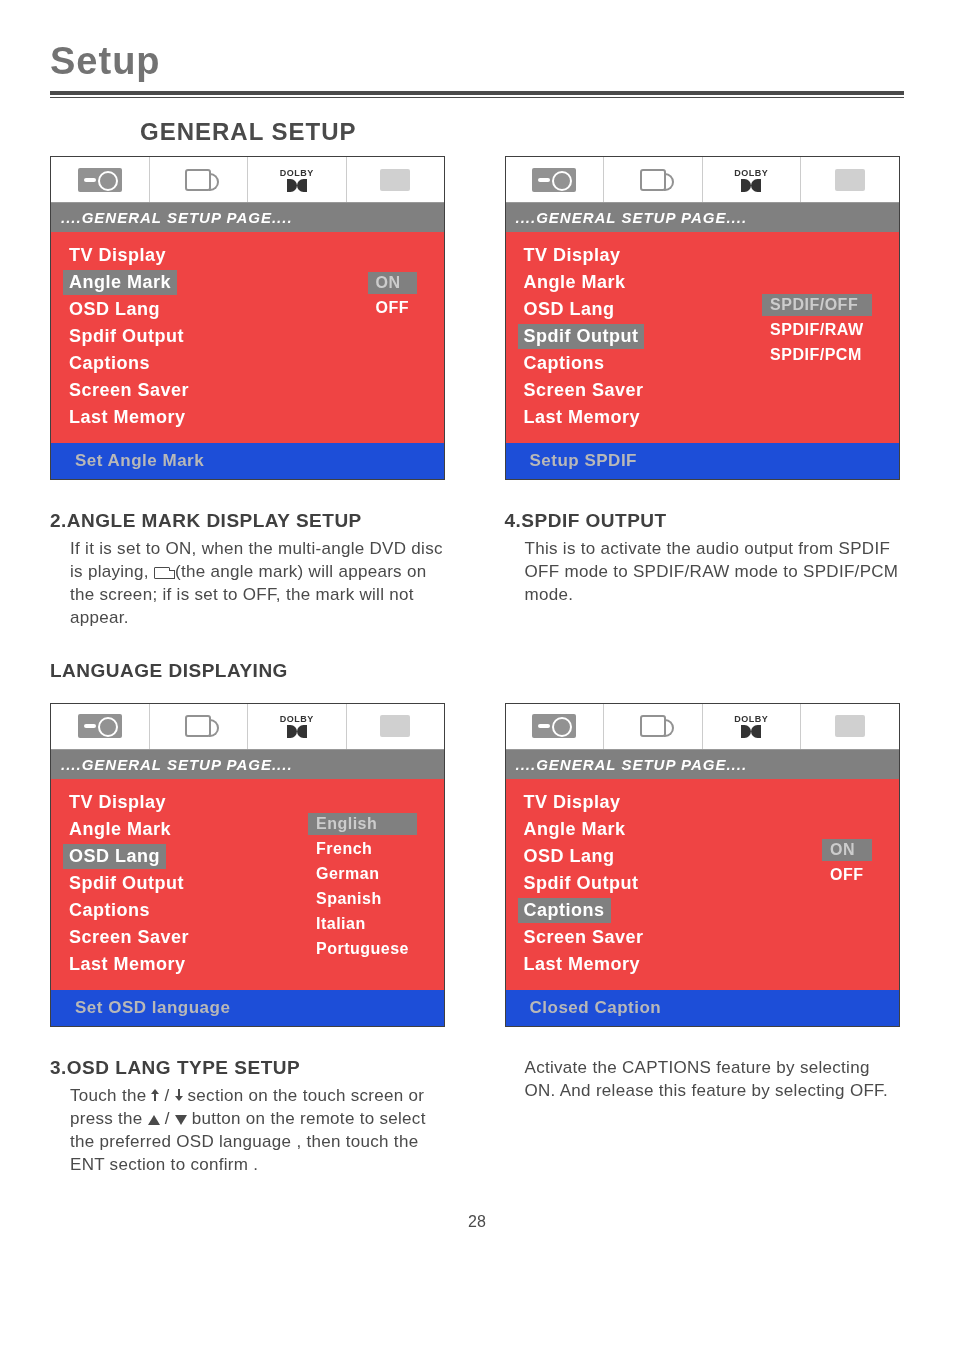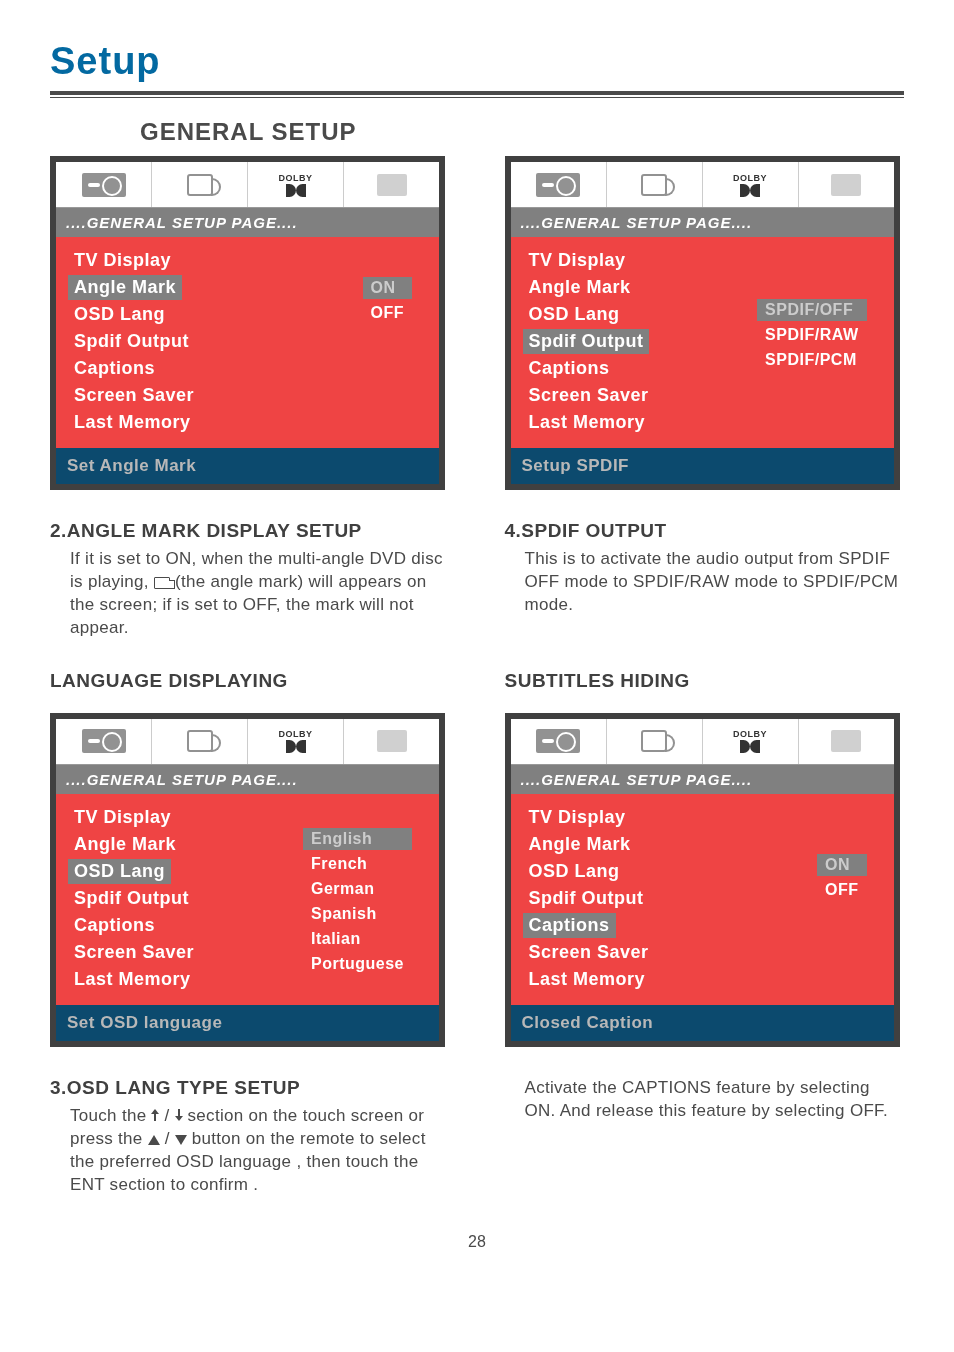--- a/index.html
+++ b/index.html
@@ -6,21 +6,21 @@
   body {
     font-family: Arial, Helvetica, sans-serif;
     background: #fff;
     width: 954px;
     padding: 40px 50px;
     color: #4a4a4a;
   }
   .page-title {
     font-size: 38px;
     font-weight: bold;
-    color: #0369a1;
+    color: #737373;
     margin-bottom: 8px;
     letter-spacing: 1px;
   }
   .rules {
     border-bottom: 4px solid #4a4a4a;
     margin-bottom: 2px;
   }
   .rules2 {
     border-bottom: 1.5px solid #4a4a4a;
     margin-bottom: 20px;
@@ -35,21 +35,21 @@
   }
   .columns {
     display: flex;
     gap: 55px;
     margin-bottom: 30px;
   }
   .col { flex: 1; }
 
   .card {
     width: 395px;
-    border: 6px solid #404040;
+    border: 1px solid #404040;
     background: #fff;
   }
   .tabbar {
     display: flex;
     align-items: center;
     height: 46px;
     border-bottom: 1px solid #999;
   }
   .tab {
     flex: 1;
@@ -102,26 +102,26 @@
     gap: 3px;
   }
   .opt {
     font-size: 16px;
     font-weight: bold;
     padding: 2px 8px;
     letter-spacing: 0.5px;
   }
   .opt.sel { background: #808080; color:#ccc; }
   .footer-strip {
-    background: #0c4a6e;
+    background: #1d4ed8;
     color: #b8b8b8;
     font-weight: bold;
     font-size: 17px;
     letter-spacing: 0.5px;
-    padding: 8px 11px;
+    padding: 8px 24px;
   }
 
   .heading4 {
     font-size: 19px;
     font-weight: bold;
     color: #404040;
     margin-bottom: 6px;
     letter-spacing: 0.5px;
   }
   .para {
@@ -326,23 +326,20 @@
   <div class="col">
     <div class="heading4">4.SPDIF OUTPUT</div>
     <div class="para indent">This is to activate the audio output from SPDIF OFF mode to SPDIF/RAW mode to SPDIF/PCM mode.</div>
   </div>
 </div>
 
 <div class="columns" style="margin-top:10px; margin-bottom:15px;">
   <div class="col">
       <div class="heading4">LANGUAGE DISPLAYING</div>
     </div>
-  <div class="col">
-      <div class="heading4">SUBTITLES HIDING</div>
-    </div>
 </div>
 
 <div class="columns">
   <div class="col">
     <div class="card">
       <div class="tabbar">
         <div class="tab">
             <span class="ico ico-gear"></span>
           </div>
         <div class="tab">

